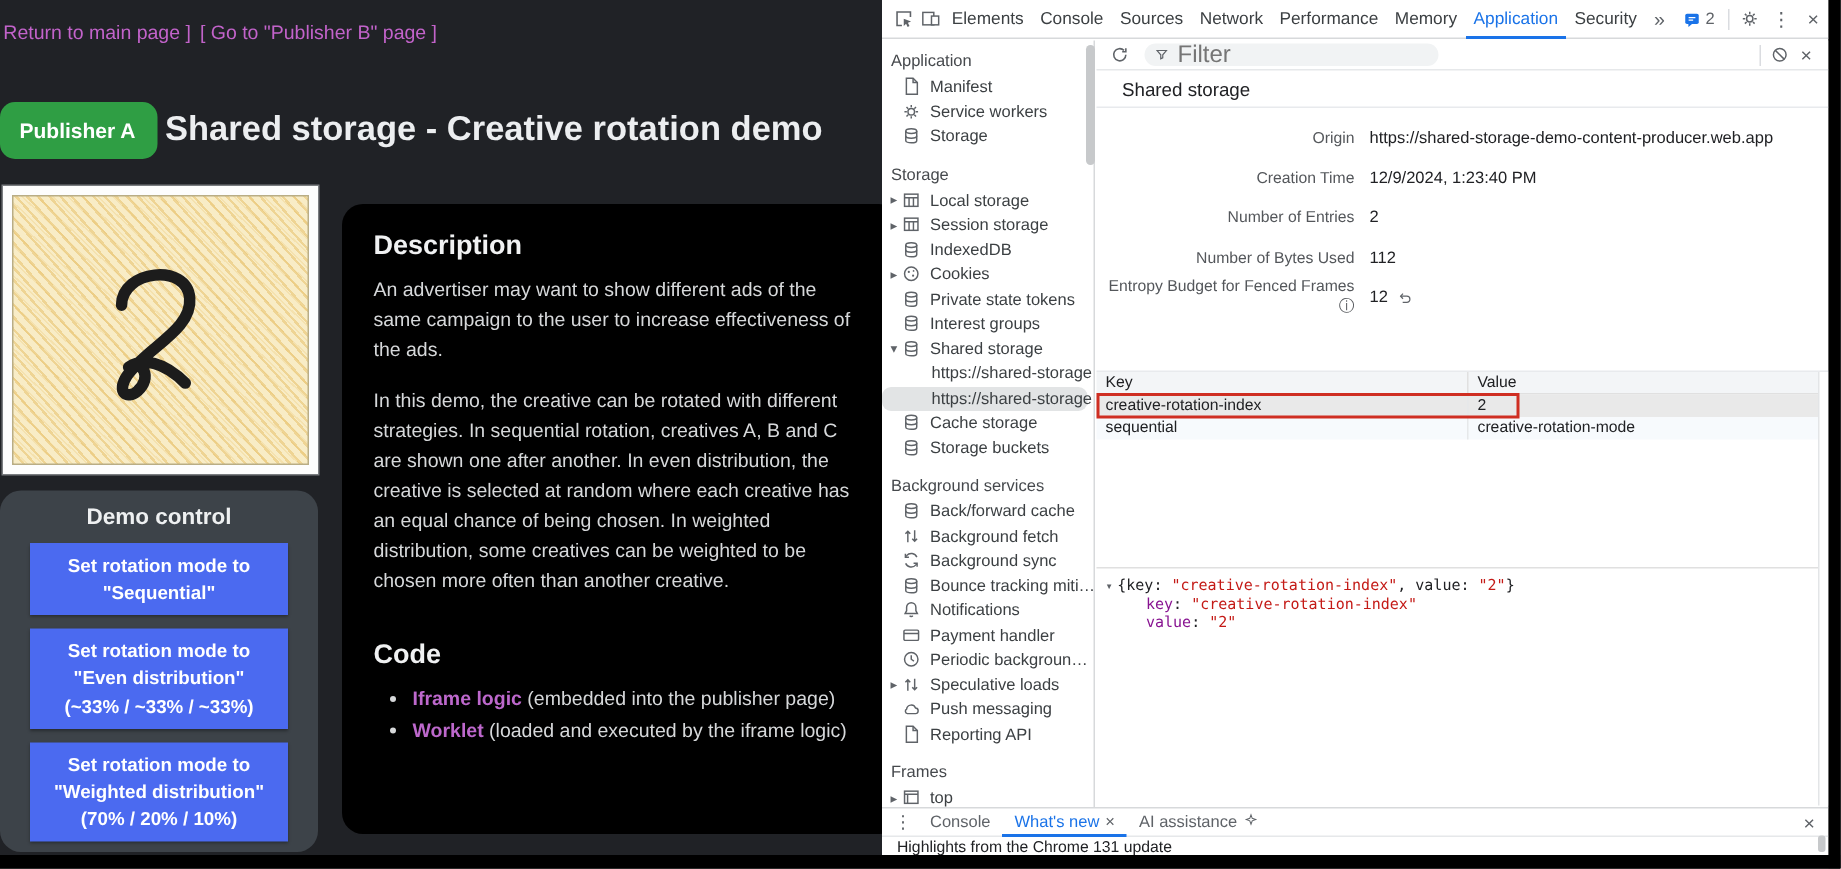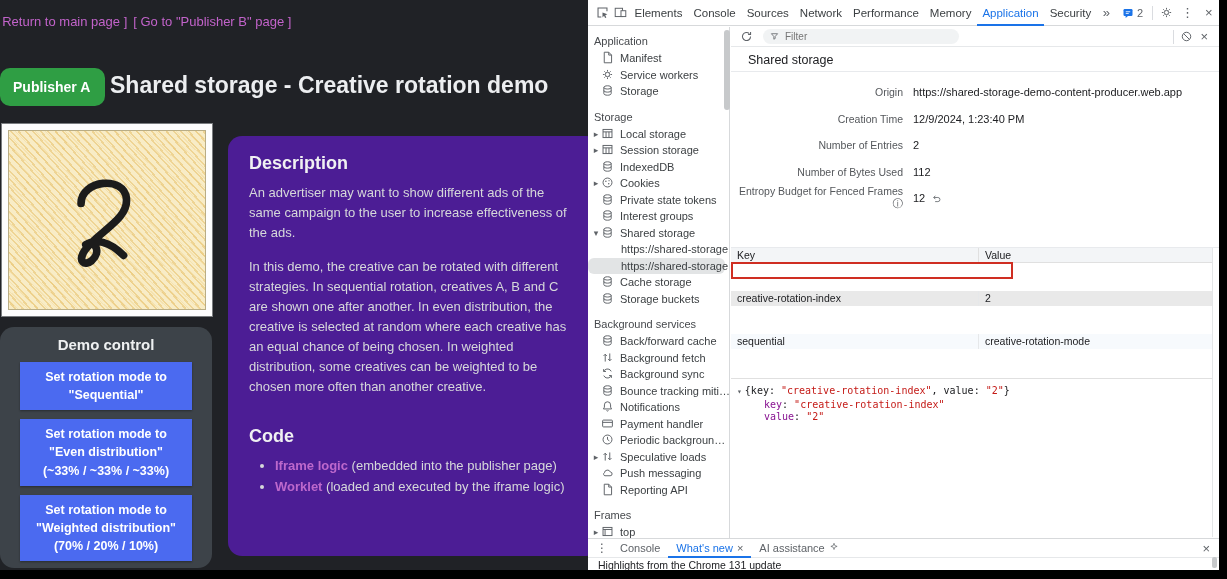--- a/index.html
+++ b/index.html
@@ -18,21 +18,21 @@
             border:6px solid #fdfdfd;box-shadow:0 0 0 1px #7a7d80, inset 0 0 0 1px #b9ad85;
             background-image:
               repeating-linear-gradient(48deg, rgba(224,176,72,.40) 0 1.6px, rgba(0,0,0,0) 1.6px 5.5px),
               repeating-linear-gradient(44deg, rgba(238,206,130,.35) 0 1px, rgba(0,0,0,0) 1px 7px);}
   .creative svg{position:absolute;left:50%;top:50%;transform:translate(-50%,-50%);}
   .demo{position:absolute;left:0;top:327px;width:212px;height:241px;background:#3d4349;border-radius:14px;}
   .demo-title{text-align:center;color:#eef0f1;font-weight:bold;font-size:15px;padding-top:9px;}
   .demo-btn{display:block;width:172px;margin:9px auto 0;background:#4b6af0;border:none;border-radius:0;
             color:#fff;font-weight:bold;font-size:12.5px;line-height:1.45;padding:6px 4px;cursor:pointer;
             font-family:inherit;box-shadow:0 1px 2px rgba(0,0,0,.35);}
-  .desc{position:absolute;left:228px;top:136px;width:372px;height:420px;background:#4c1d95;border-radius:14px;
+  .desc{position:absolute;left:228px;top:136px;width:372px;height:420px;background:#000000;border-radius:14px;
         padding:17px 21px;color:#d6d8da;overflow:hidden;}
   .desc h2{margin:0 0 9px;color:#f0f1f2;font-size:18px;}
   .desc p{margin:0 0 14px;font-size:13px;line-height:1.54;}
   .desc ul{margin:6px 0 0;padding-left:26px;font-size:13px;line-height:1.54;}
   .desc li{margin-bottom:1px;}
   .desc a{color:#bd68cc;text-decoration:none;font-weight:bold;}
   .desc .code-h{margin-top:29px;}
 
   
   .devtools{position:absolute;left:588px;top:0;width:631px;height:570px;background:#fff;
@@ -63,35 +63,35 @@
   .sb-row.child{padding-left:23px;}
   .sb-row.selected{background:#e2e4e5;border-radius:6px;margin-right:4px;}
   .sb-scroll{position:absolute;right:2px;top:30px;width:6px;height:80px;background:#c7c9cb;border-radius:3px;}
 
   .dt-main{position:absolute;left:143px;top:27px;width:488px;height:511px;background:#fff;}
   .dt-toolbar{position:absolute;left:0;top:0;width:100%;height:20px;border-bottom:1px solid #e6e8ea;
               display:flex;align-items:center;padding:0 6px;}
   .filter-pill{display:flex;align-items:center;gap:4px;background:#f1f3f4;border-radius:8px;height:15px;
                width:196px;margin-left:8px;padding:0 7px;}
   .filter-pill svg{width:9px;height:9px;flex:0 0 auto;}
-  .filter-pill input{border:none;background:transparent;outline:none;font-size:10px;color:#3c4043;width:100%;
+  .filter-pill input{border:none;background:transparent;outline:none;font-size:16px;color:#3c4043;width:100%;
                      font-family:inherit;}
   .dt-heading{position:absolute;left:0;top:20px;width:100%;height:25px;line-height:26px;padding-left:17px;
               font-size:12.5px;color:#202124;border-bottom:1px solid #e8eaed;}
   .dt-meta{position:absolute;left:0;top:45px;width:100%;height:176px;border-bottom:1px solid #e8eaed;padding-top:7px;}
   .meta-row{display:flex;align-items:center;height:26.5px;}
   .meta-row .lbl{flex:0 0 172px;text-align:right;color:#54575b;font-size:10.5px;}
   .meta-row .val{margin-left:10px;color:#202124;font-size:11px;display:flex;align-items:center;gap:6px;}
   .undo svg{width:11px;height:11px;display:block;}
 
   .dt-grid{position:absolute;left:0;top:221px;width:482px;height:131px;border-bottom:1px solid #e0e0e0;}
   .grid-head{display:grid;grid-template-columns:248px 1fr;height:15px;background:#f3f5f7;border-bottom:1px solid #e0e0e0;}
   .grid-head div{padding:1px 6px;color:#202124;border-right:1px solid #e0e0e0;font-size:10.5px;}
   .grid-head div:last-child{border-right:none;}
-  .grid-row{display:grid;grid-template-columns:248px 1fr;height:15px;cursor:pointer;margin-top:28px;}
+  .grid-row{display:grid;grid-template-columns:248px 1fr;height:15px;cursor:pointer;}
   .grid-row div{padding:1px 6px;border-right:1px solid #e6e8ea;font-size:10.5px;color:#202124;overflow:hidden;white-space:nowrap;}
   .grid-row div:last-child{border-right:none;}
   .grid-row.selected{background:#e9e9e9;}
   .grid-row.alt{background:#f7fafd;}
   .red-box{position:absolute;left:0;top:14px;width:282px;height:17px;border:2px solid #cf2e22;pointer-events:none;}
   .dt-rail{position:absolute;right:0;top:221px;width:7px;height:289px;border-left:1px solid #e3e5e7;background:#fff;}
 
   .dt-preview{position:absolute;left:0;top:352px;width:482px;height:158px;
               font-family:"DejaVu Sans Mono",monospace;font-size:10px;line-height:12.5px;padding:6px 0 0 6px;
               color:#202124;}

